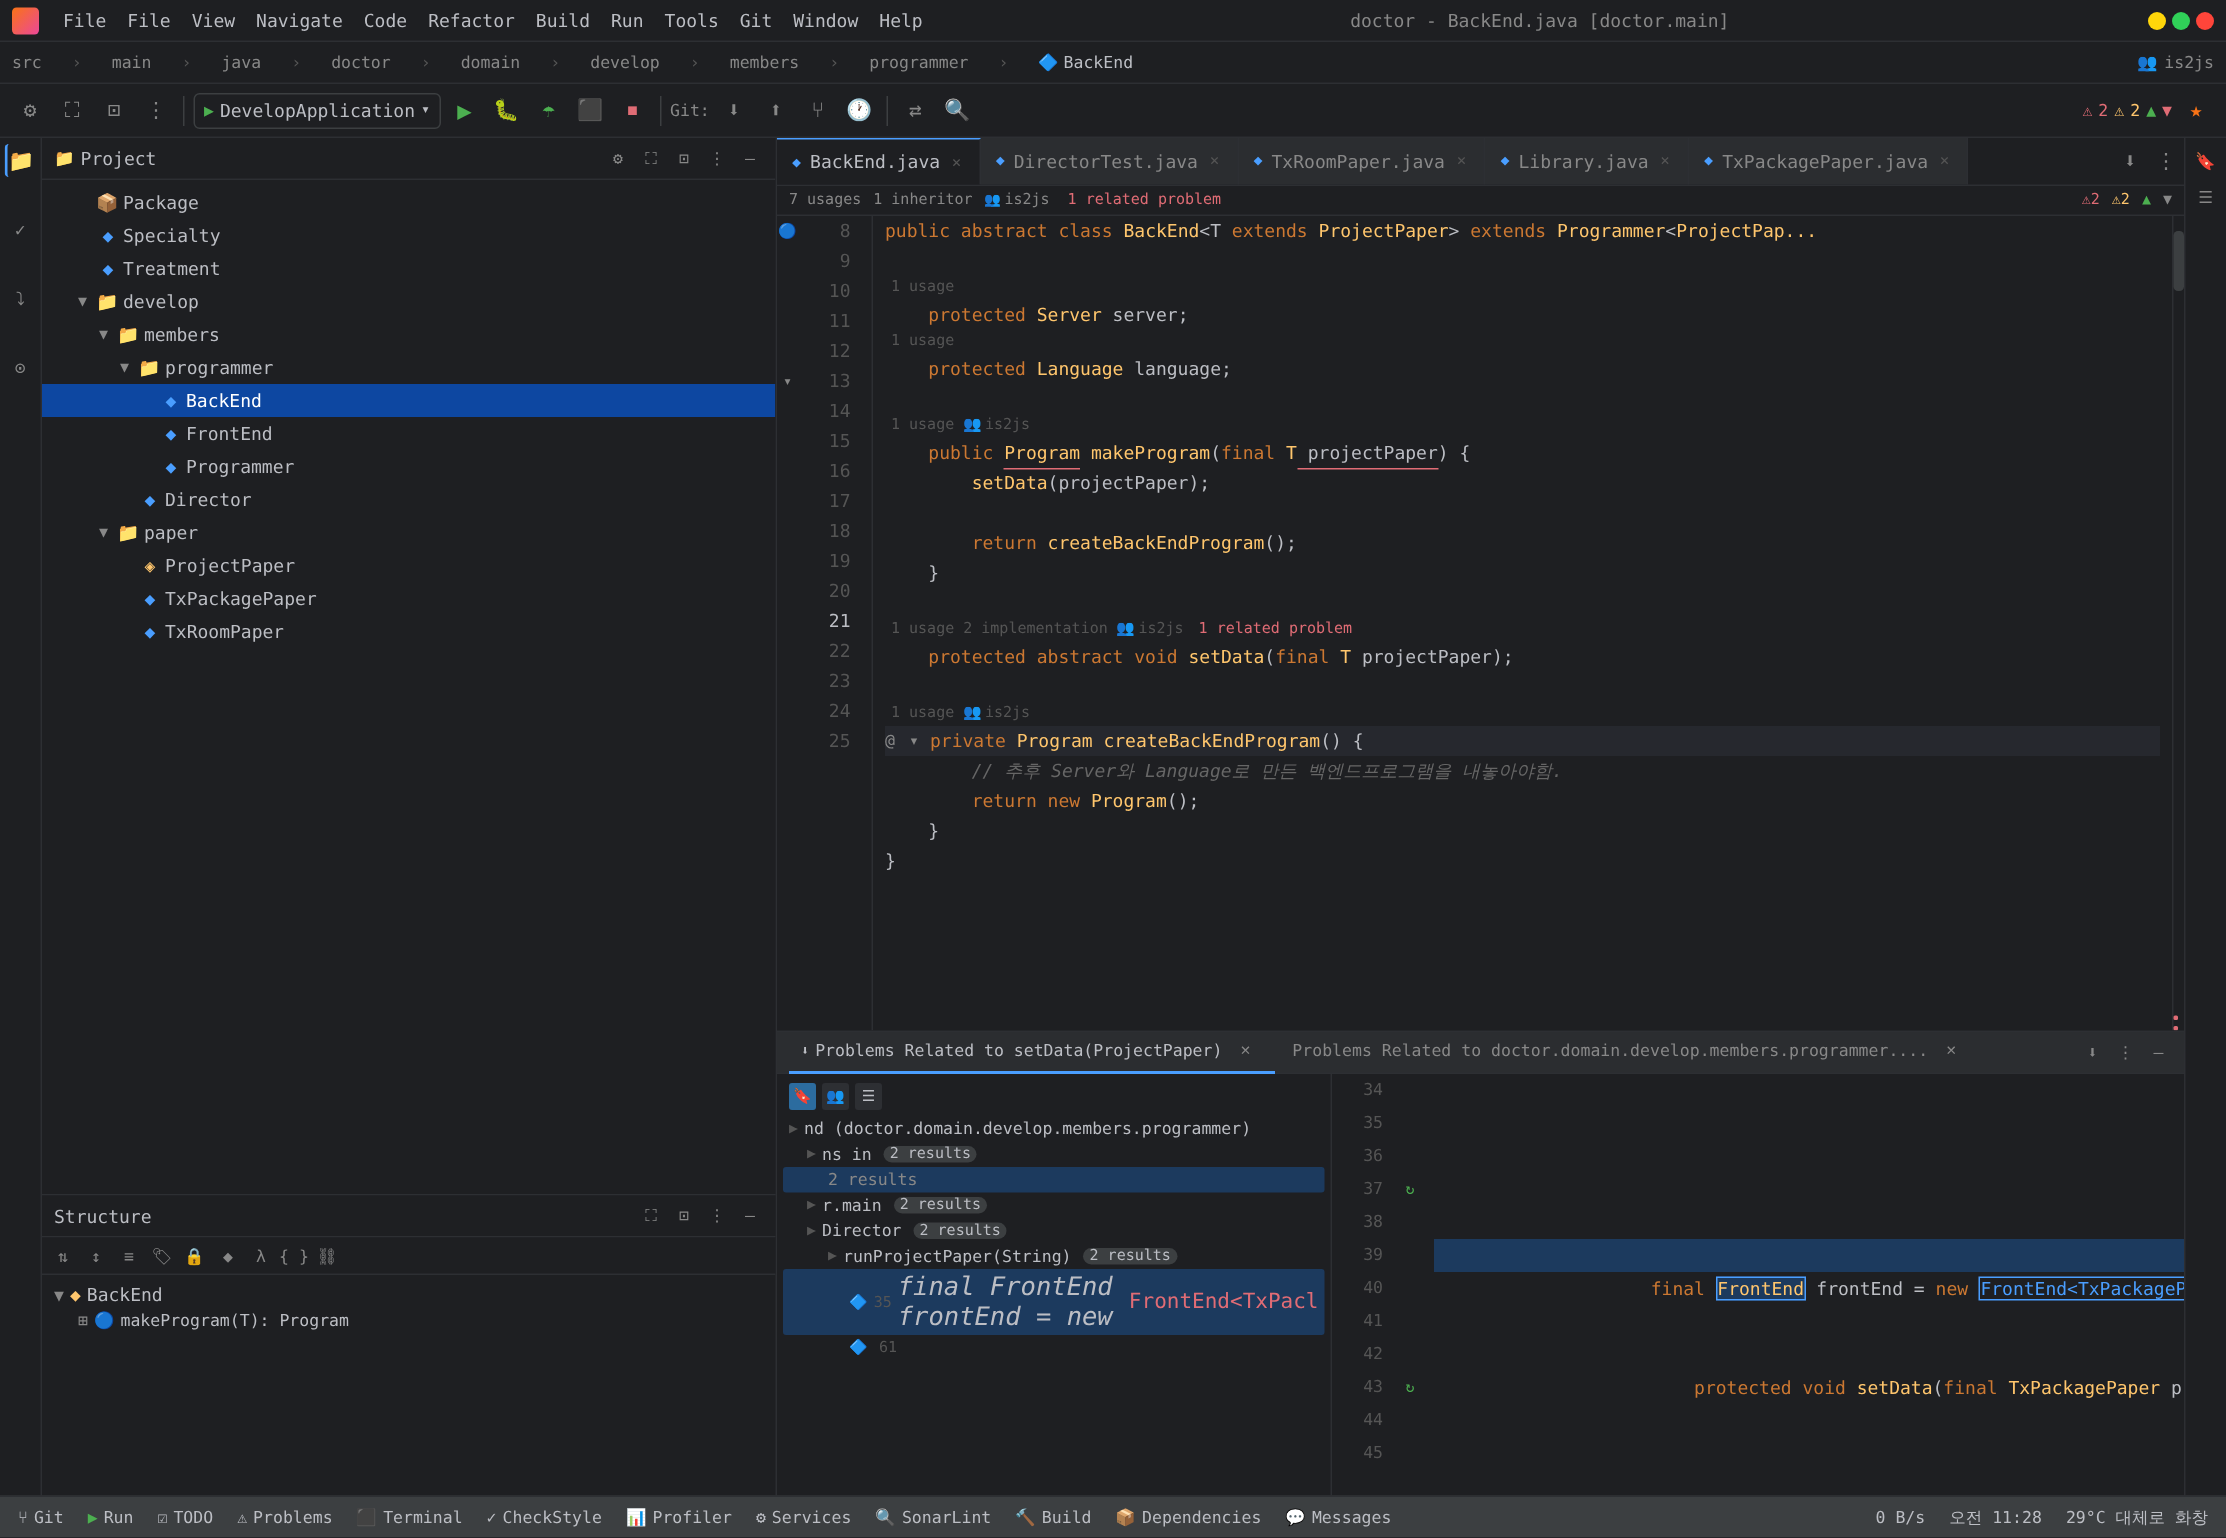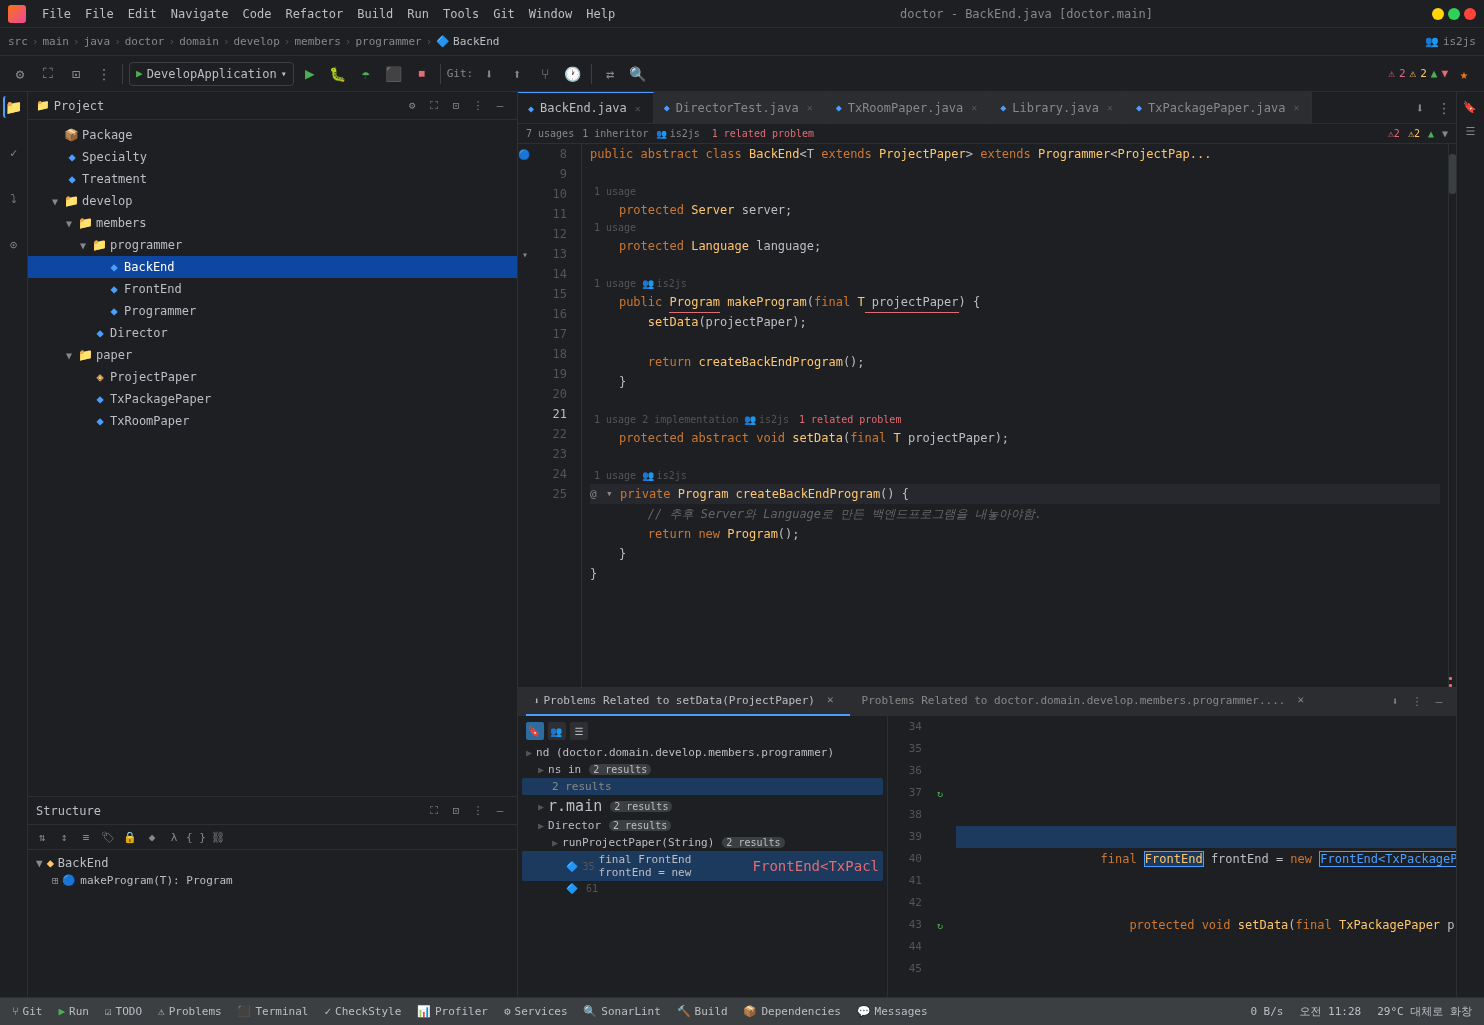--- a/index.html
+++ b/index.html
@@ -64,21 +64,21 @@
     .win-maximize { background: #30d158; color: transparent; }
     .win-close { background: #ff453a; color: transparent; }
 
     
     .breadcrumb-bar {
       display: flex;
       align-items: center;
       background: #1e1f22;
       height: 28px;
       padding: 0 8px;
-      gap: 4px;
+      gap: 20px;
       border-bottom: 1px solid #2d2f33;
       flex-shrink: 0;
     }
     .breadcrumb-item {
       color: #888;
       font-size: 11px;
       cursor: pointer;
     }
     .breadcrumb-sep { color: #555; font-size: 11px; }
     .breadcrumb-item.current { color: #bcbec4; }
@@ -502,21 +502,21 @@
     }
   </style>
 </head>
 <body>
 
 <div class="title-bar">
   <div class="app-icon"></div>
   <div class="menu-items">
     <span class="menu-item">File</span>
     <span class="menu-item">File</span>
-    <span class="menu-item">Edit</span>
+    <span class="menu-item">View</span>
     <span class="menu-item">Navigate</span>
     <span class="menu-item">Code</span>
     <span class="menu-item">Refactor</span>
     <span class="menu-item">Build</span>
     <span class="menu-item">Run</span>
     <span class="menu-item">Tools</span>
     <span class="menu-item">Git</span>
     <span class="menu-item">Window</span>
     <span class="menu-item">Help</span>
   </div>
@@ -970,40 +970,40 @@
             <span style="color:#bcbec4;font-size:11px;">ns in</span>
             <span class="result-count" style="margin-left:4px;">2 results</span>
           </div>
 
           <div class="find-item highlighted" style="padding-left:30px;">
             <span style="color:#888;font-size:11px;">2 results</span>
           </div>
 
           <div class="find-item" style="padding-left:16px;">
             <span style="color:#555;font-size:10px;">▶</span>
-            <span style="color:#bcbec4;font-size:15px;">r.main</span>
+            <span style="color:#bcbec4;font-size:11px;">r.main</span>
             <span class="result-count" style="margin-left:4px;">2 results</span>
           </div>
 
           <div class="find-item" style="padding-left:16px;">
             <span style="color:#555;font-size:10px;">▶</span>
             <span style="color:#bcbec4;font-size:11px;">Director</span>
             <span class="result-count" style="margin-left:4px;">2 results</span>
           </div>
 
           <div class="find-item" style="padding-left:30px;">
             <span style="color:#555;font-size:10px;">▶</span>
             <span style="color:#bcbec4;font-size:11px;">runProjectPaper(String)</span>
             <span class="result-count" style="margin-left:4px;">2 results</span>
           </div>
 
           <div class="find-item highlighted" style="padding-left:44px;">
             <span style="color:#6897bb;font-size:10px;width:16px;">🔷</span>
             <span style="color:#555;font-size:10px;">35</span>
-            <span style="color:#bcbec4;font-size:11px;"> final FrontEnd frontEnd = new </span>
+            <span style="color:#bcbec4;font-size:17px;font-style:italic;"> final FrontEnd frontEnd = new </span>
             <span style="color:#e06c75;font-size:14px;">FrontEnd&lt;TxPacl</span>
           </div>
 
           <div class="find-item" style="padding-left:44px;">
             <span style="color:#6897bb;font-size:10px;width:16px;">🔷</span>
             <span style="color:#555;font-size:10px;">61</span>
           </div>
         </div>
 
         <div class="code-results">

